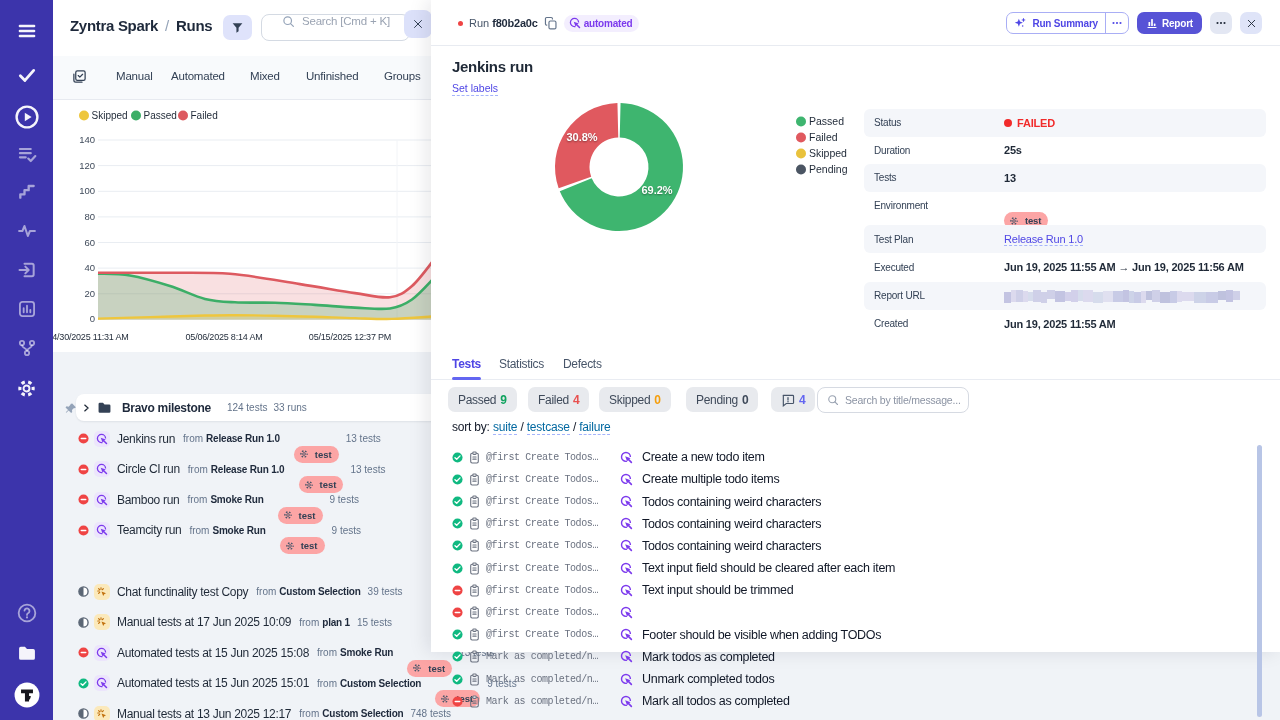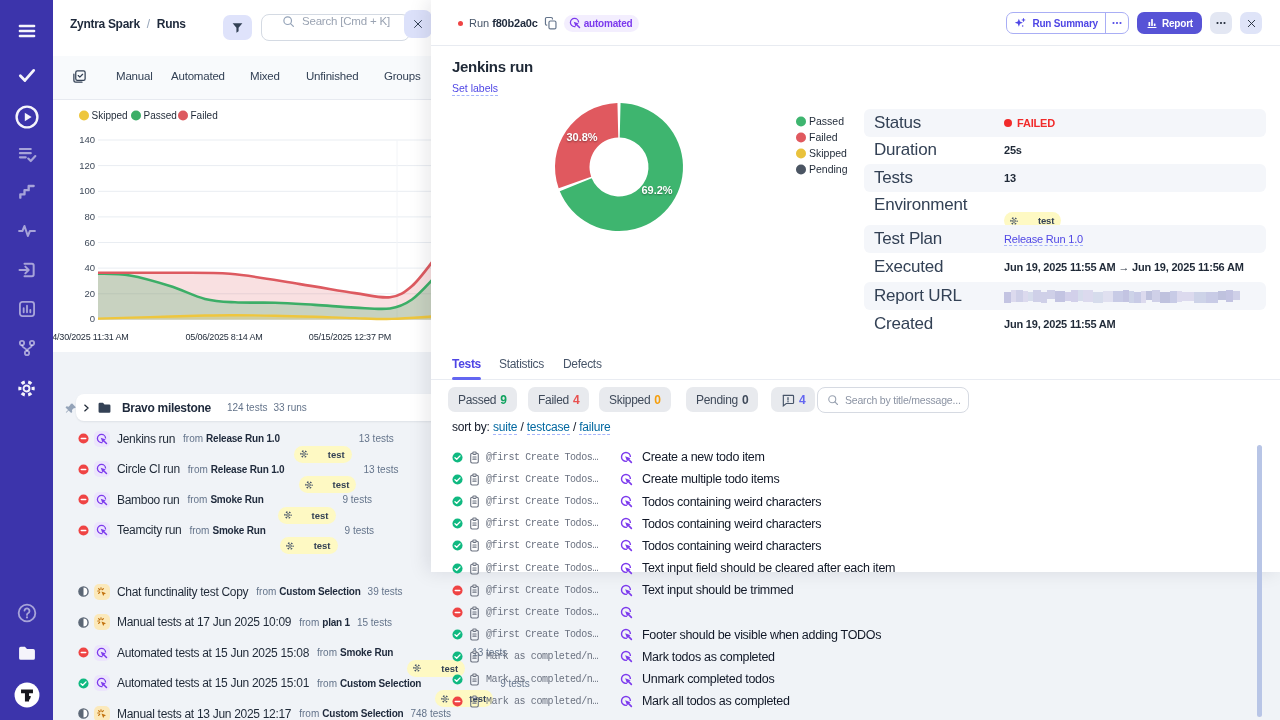--- a/index.html
+++ b/index.html
@@ -1,20 +1,20 @@
 <!DOCTYPE html>
 <html><head><meta charset="utf-8"><style>
 * { margin:0; padding:0; box-sizing:border-box; }
 html,body { width:1280px; height:720px; overflow:hidden; font-family:"Liberation Sans", sans-serif; }
 #page { position:relative; width:1280px; height:720px; background:#fff; }
 
 
 #left { position:absolute; inset:0; background:#fff; }
 #lhead { position:absolute; left:0; top:0; width:100%; height:56px; background:#fff; }
-.htitle { position:absolute; left:70px; top:17px; font-size:12px; font-weight:bold; color:#1e293b; letter-spacing:-0.3px; }
+.htitle { position:absolute; left:70px; top:17px; font-size:15px; font-weight:bold; color:#1e293b; letter-spacing:-0.3px; }
 .htitle .sl { color:#94a3b8; font-weight:normal; padding:0 7px; }
 #fbtn { position:absolute; left:223px; top:15px; width:29px; height:25px; background:#dfe3fb; border-radius:7px; display:flex; align-items:center; justify-content:center; }
 #lsearch { position:absolute; left:261px; top:14px; width:149px; height:27px; border:1px solid #d4dae3; border-radius:8px; background:#fff; display:flex; align-items:flex-start; padding-left:20px; gap:7px; }
 #lsearch span { font-size:11.5px; color:#9aa3b2; letter-spacing:-0.2px; }
 #xbtn { position:absolute; left:404px; top:10px; width:28px; height:28px; background:#dce1fa; border-radius:8px; display:flex; align-items:center; justify-content:center; }
 #ltabs { position:absolute; left:0; top:56px; width:100%; height:44px; background:#f8fafc; border-bottom:1px solid #e7eaf0; }
 #ltabs .ticon { position:absolute; left:72px; top:13px; }
 #ltabs .t { position:absolute; top:14px; font-size:11.5px; font-weight:500; color:#334155; letter-spacing:-0.2px; }
 #chartwrap { position:absolute; left:0; top:100px; width:440px; height:252px; background:#fff; }
 #llist { position:absolute; left:0; top:352px; width:100%; height:368px; background:#f0f3f7; }
@@ -22,44 +22,44 @@
 #bravo .bt { font-size:12px; font-weight:700; color:#1e293b; letter-spacing:-0.3px; margin-left:4px; }
 #bravo .bc { font-size:10px; color:#64748b; }
 #pin { position:absolute; left:65px; top:401px; }
 .lr { position:absolute; left:78px; height:30px; display:flex; align-items:center; white-space:nowrap; }
 .lr > svg { margin-right:5px; }
 .badge { width:16px; height:16px; border-radius:5px; display:inline-flex; align-items:center; justify-content:center; margin-right:7px; flex:none; }
 .lt { font-size:12px; color:#1f2937; letter-spacing:-0.3px; }
 .lfrom { font-size:10px; color:#64748b; margin-left:8px; }
 .lsrc { font-size:10px; font-weight:bold; color:#1e293b; margin-left:3px; letter-spacing:-0.2px; }
 .lcount { font-size:10px; color:#64748b; margin-left:7px; }
-.chip { display:inline-flex; align-items:center; gap:19px; height:17px; padding:0 7px 0 5px; background:#fef9c3; border-radius:9px; margin-left:14px;margin-top:31px; }
+.chip { display:inline-flex; align-items:center; gap:6px; height:17px; padding:0 7px 0 5px; background:#fca5a5; border-radius:9px; margin-left:14px;margin-top:31px; }
 .chip span { font-size:9.5px; font-weight:600; color:#334155; }
 
 
-#panel { position:absolute; left:431px; top:0; width:849px; height:572px; background:#fff; box-shadow:-4px 0 18px rgba(15,23,42,.10); }
+#panel { position:absolute; left:431px; top:0; width:849px; height:652px; background:#fff; box-shadow:-4px 0 18px rgba(15,23,42,.10); }
 #phead { position:absolute; left:0; top:0; width:100%; height:46px; border-bottom:1px solid #e8ebf1; }
 .rdot { width:5px; height:5px; border-radius:50%; background:#ef4444; }
 #runid { position:absolute; left:27px; top:0; height:46px; display:flex; align-items:center; gap:6px; }
 #runid .r1 { font-size:11px; color:#475569; }
 #runid .r2 { font-size:11px; font-weight:bold; color:#1e293b; letter-spacing:-0.2px; }
 .autochip { display:inline-flex; align-items:center; gap:3px; height:17px; padding:0 7px 0 5px; background:#f3eefe; border-radius:9px; }
 .autochip span { font-size:10px; font-weight:600; color:#7c3aed; letter-spacing:-0.2px; }
 #pbtns { position:absolute; right:18px; top:12px; height:22px; display:flex; gap:8px; }
 #bsummary { display:flex; align-items:center; height:22px; border:1px solid #a9aef5; border-radius:7px; background:#fff; }
 #bsummary .s1 { display:flex; align-items:center; gap:5px; padding:0 7px 0 7px; font-size:10px; font-weight:600; color:#4f46e5; letter-spacing:-0.2px; }
 #bsummary .s2 { border-left:1px solid #a9aef5; padding:0 5px; display:flex; align-items:center; height:100%; }
 #breport { display:flex; align-items:center; gap:4px; height:22px; padding:0 9px; background:#5753d6; border-radius:7px; color:#fff; font-size:10px; font-weight:600; letter-spacing:-0.2px; }
 .sqbtn { width:22px; height:22px; border-radius:7px; display:flex; align-items:center; justify-content:center; }
 #ptitle { position:absolute; left:21px; top:58px; font-size:15px; font-weight:bold; color:#1f2937; letter-spacing:-0.3px; }
 #setlabels { position:absolute; left:21px; top:82px; font-size:10.5px; color:#4f46e5; border-bottom:1px dashed #a5b4fc; padding-bottom:1px; }
 .donut { position:absolute; left:69px; top:95px; }
 #infotable { position:absolute; left:433px; top:0; width:402px; }
 .irow { position:absolute; left:0; width:100%; display:flex; align-items:center; }
-.ilabel { position:absolute; left:10px; font-size:17px; font-weight:500; color:#334155; letter-spacing:-0.2px; }
+.ilabel { position:absolute; left:10px; font-size:10px; font-weight:500; color:#334155; letter-spacing:-0.2px; }
 .ival { position:absolute; left:140px; font-size:11px; font-weight:600; color:#1f2937; letter-spacing:-0.2px; display:flex; align-items:center; gap:5px; }
 .ival .chip { margin-left:0; }
 .fdot { width:8px; height:8px; border-radius:50%; background:#f12b2b; }
 .ilink { color:#4f46e5; border-bottom:1px dashed #a5b4fc; font-weight:500; }
 #ptabs { position:absolute; left:0; top:351px; width:100%; height:29px; border-bottom:1px solid #e9ecf2; }
 #ptabs .pt { position:absolute; top:6px; font-size:12px; letter-spacing:-0.3px; }
 #ptabs .active { color:#4f46e5; font-weight:bold; }
 #ptabs .uline { position:absolute; top:26px; height:3px; background:#6366f1; border-radius:2px; }
 .fchip { position:absolute; top:387px; height:25px; background:#e8eaee; border-radius:7px; display:flex; align-items:center; gap:4px; padding:0 10px; font-size:12px; color:#3f4a5a; letter-spacing:-0.3px; }
 .fchip b { font-weight:600; }

